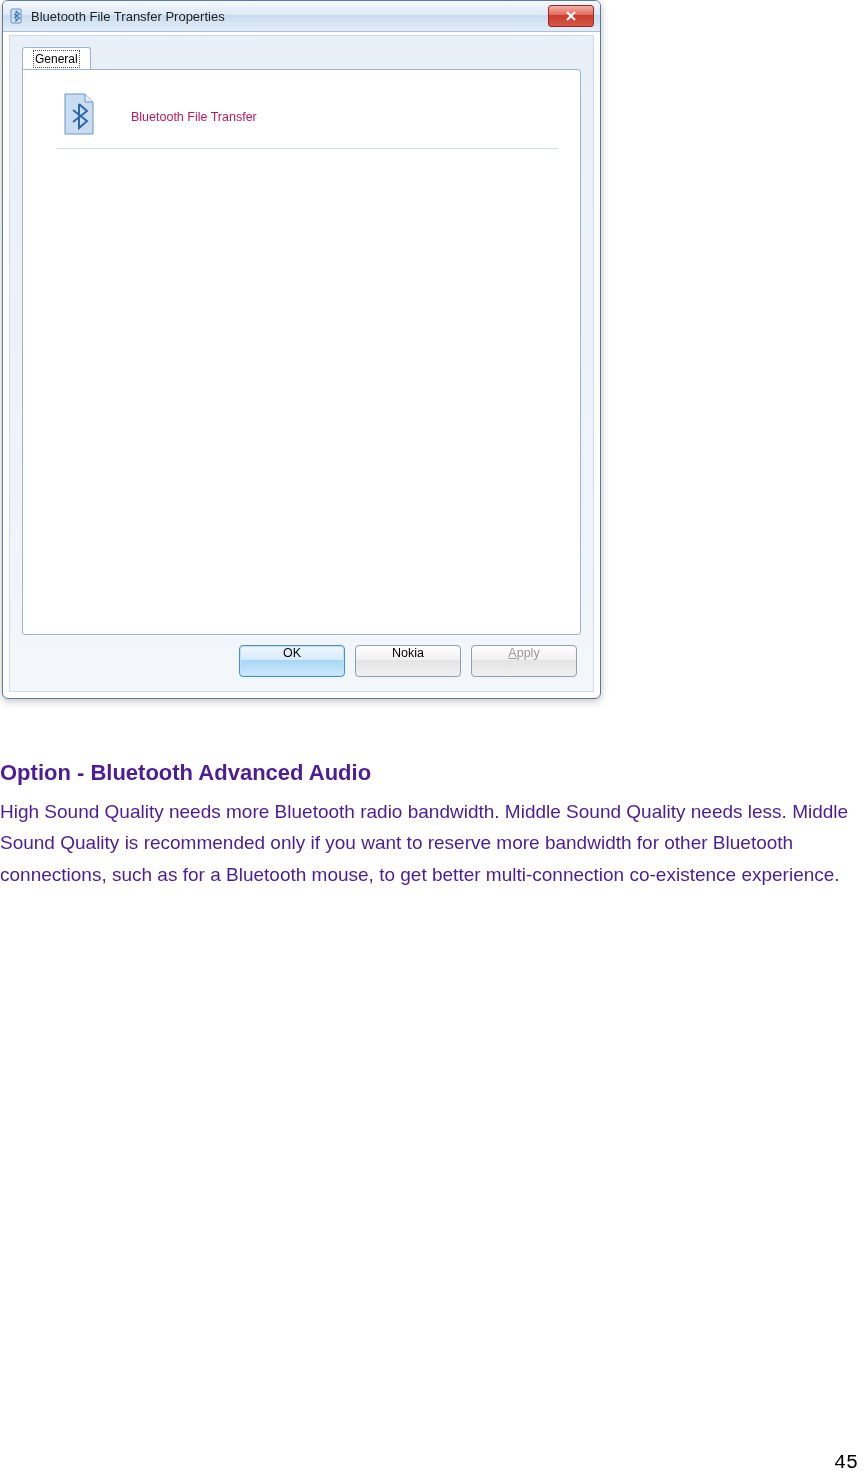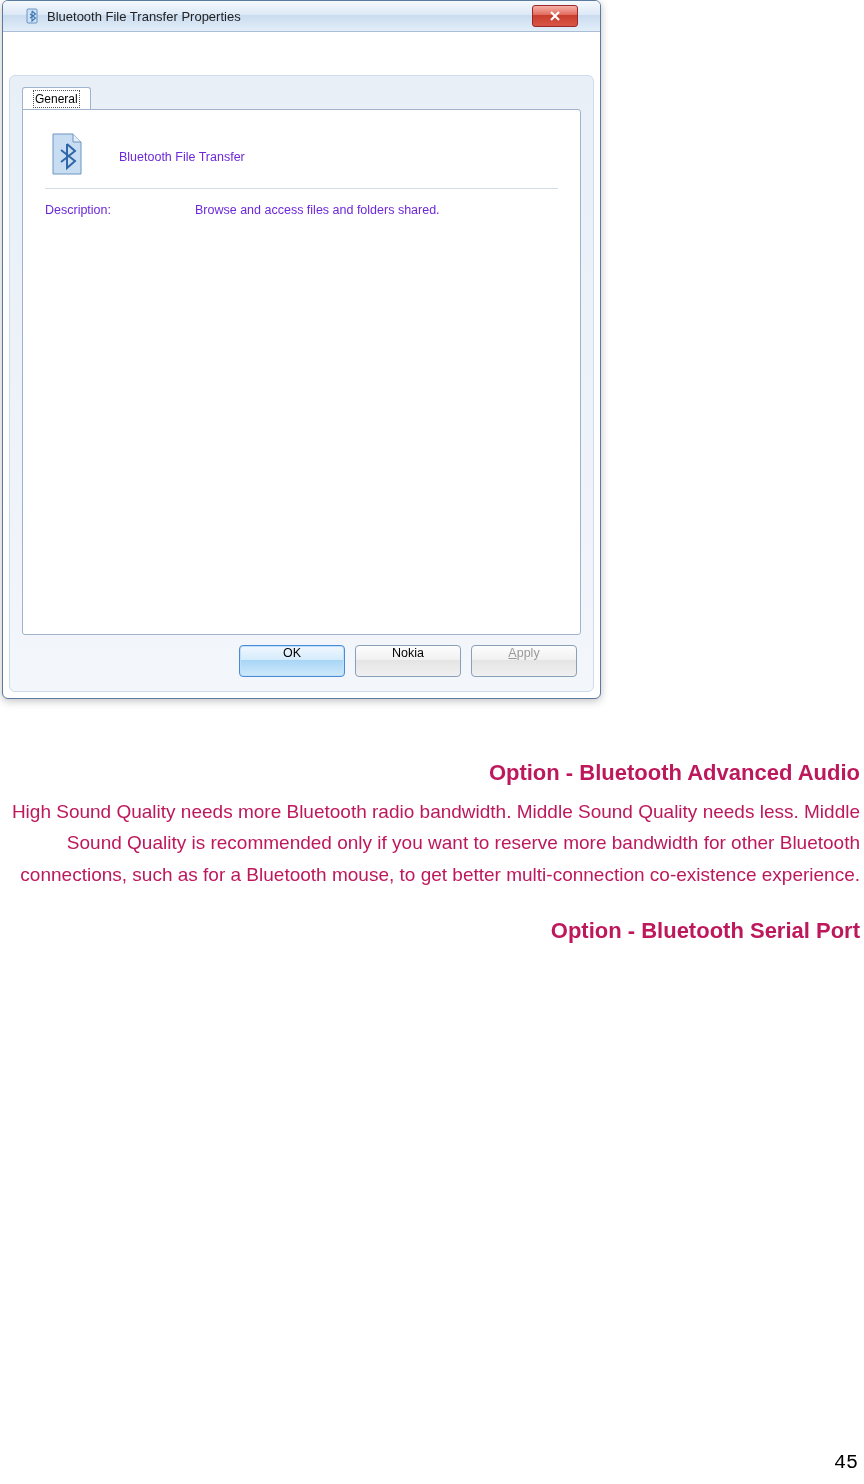--- a/index.html
+++ b/index.html
@@ -29,21 +29,21 @@
     box-shadow: 0 2px 8px rgba(0,0,0,0.25);
     overflow: hidden;
     background: #fff;
   }
   .titlebar {
     height: 30px;
     background: linear-gradient(to bottom, #f5f9fd 0%, #dde9f7 45%, #c9dbef 46%, #e3eef9 100%);
     border-bottom: 1px solid #a9bdd6;
     display: flex;
     align-items: center;
-    padding: 0 22px;
+    padding: 0 6px;
     font-size: 13px;
     color: #222;
   }
   .titlebar .app-icon {
     width: 16px;
     height: 16px;
     margin-right: 6px;
     display: flex;
     align-items: center;
     justify-content: center;
@@ -61,22 +61,21 @@
     align-items: center;
     justify-content: center;
     cursor: pointer;
   }
   .close-btn svg { stroke: #fff; stroke-width: 2.2; }
   .client {
     position: absolute;
     left: 6px; right: 6px; top: 34px; bottom: 6px;
     background: linear-gradient(to bottom, #e8eff7, #f3f6fb);
     border: 1px solid #cddbea;
-    border-radius: 6px;
-    margin-top: 40px;
+    border-radius: 0;
   }
   
   .tabstrip {
     display: flex;
     align-items: flex-end;
     padding-left: 12px;
     height: 34px;
   }
   .tab {
     background: #fff;
@@ -93,23 +92,23 @@
     outline: 1px dotted #555;
     outline-offset: 1px;
     display: inline-block;
   }
   .tabpanel {
     position: absolute;
     left: 12px; right: 12px; top: 33px; bottom: 56px;
     background: #fff;
     border: 1px solid #9fb4cc;
     border-radius: 0 3px 3px 3px;
-    padding: 22px 22px 10px 22px;
+    padding: 22px 22px 10px 34px;
     font-size: 12.5px;
-    color: #6d28d9;
+    color: #be185d;
   }
   .prop-header {
     display: flex;
     align-items: center;
     margin-bottom: 12px;
     padding-left: 2px;
   }
   .prop-icon {
     width: 40px;
     height: 44px;
@@ -166,22 +165,21 @@
     cursor: default;
   }
   .btn.disabled .underline { text-decoration: underline; }
   
   .doc {
     position: absolute;
     left: 0px;
     top: 760px;
     width: 860px;
     font-family: Arial, Helvetica, sans-serif;
-    color: #be185d;
-    text-align: right;
+    color: #4c1d95;
   }
   .doc h3 {
     font-size: 22px;
     font-weight: bold;
     margin: 0 0 10px 0;
   }
   .doc p {
     font-size: 19px;
     line-height: 1.65;
     margin: 0 0 28px 0;
@@ -229,42 +227,37 @@
           <div class="prop-icon">
             <svg width="40" height="48" viewBox="0 0 40 48">
               <path d="M6 4 L26 4 L34 12 L34 44 L6 44 Z" fill="#c9ddf2" stroke="#6b95c4" stroke-width="1"></path>
               <path d="M26 4 L26 12 L34 12" fill="#e6eff9" stroke="#6b95c4" stroke-width="1"></path>
               <path d="M20 14 L20 38 L28 31 L14 20 M20 14 L28 21 L14 32" fill="none" stroke="#2f67a8" stroke-width="2"></path>
             </svg>
           </div>
           <div class="prop-name">Bluetooth File Transfer</div>
         </div>
         <hr class="sep">
-        <div class="prop-row">
-          <div class="prop-label">Description:</div>
-          <div class="prop-value">Browse and access files and folders shared.</div>
-        </div>
       </div>
 
       <div class="buttons">
         <div class="btn default">
           <span>OK</span>
         </div>
         <div class="btn">
           <span>Nokia</span>
         </div>
         <div class="btn disabled">
           <span><span class="underline">A</span><span>pply</span></span>
         </div>
       </div>
     </div>
   </div>
 
   <div class="doc">
     <h3>Option - Bluetooth Advanced Audio</h3>
     <p>High Sound Quality needs more Bluetooth radio bandwidth. Middle Sound Quality needs less. Middle Sound Quality is recommended only if you want to reserve more bandwidth for other Bluetooth connections, such as for a Bluetooth mouse, to get better multi-connection co-existence experience.</p>
 
-    <h3>Option - Bluetooth Serial Port</h3>
   </div>
 
   <div class="page-number">45</div>
 
 </div>
 
 </body></html>

